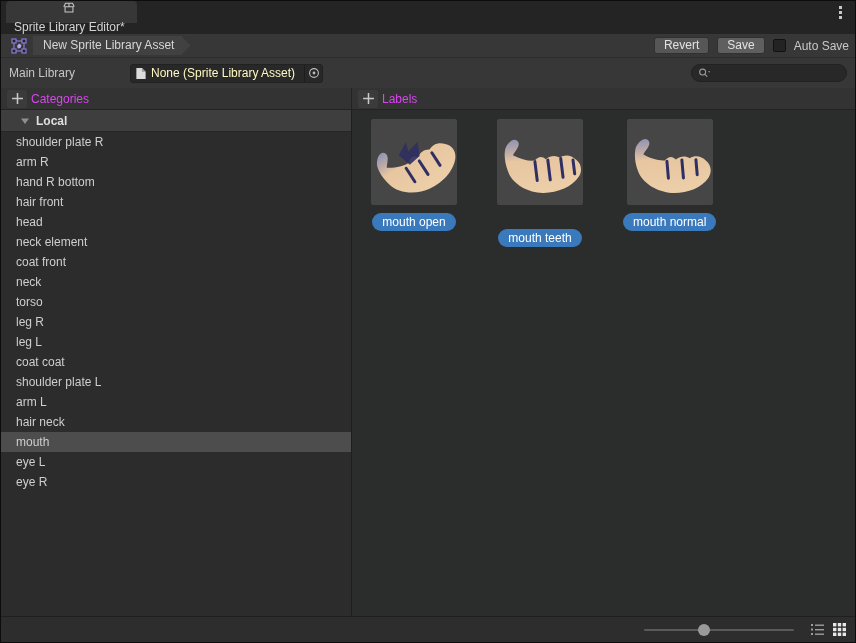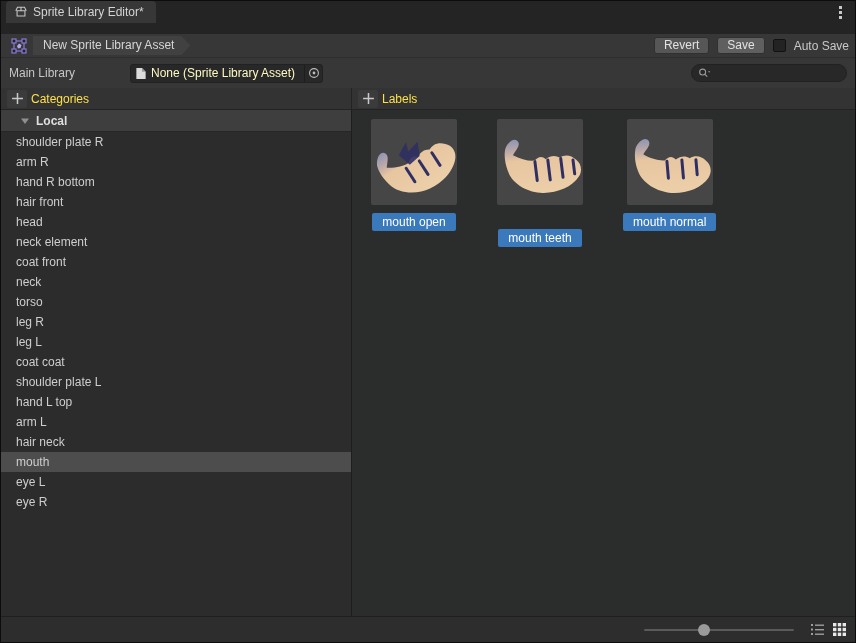--- a/index.html
+++ b/index.html
@@ -5,21 +5,21 @@
   html,body{margin:0;padding:0;background:#111;}
   *{box-sizing:border-box;font-family:"Liberation Sans","DejaVu Sans",sans-serif;}
   .window{
     width:856px;height:643px;display:flex;flex-direction:column;
     background:#242424;border:1px solid #0c0c0c;overflow:hidden;position:relative;
     color:#c8c8c8;font-size:12px;
   }
   
   .tabbar{height:22px;background:#242424;display:flex;align-items:center;flex:0 0 auto;}
   .tab{height:22px;display:flex;align-items:center;gap:5px;padding:0 12px 0 8px;margin-left:5px;
-       background:#373737;border-radius:4px 4px 0 0;color:#d4d4d4;cursor:default;}
+       background:#373737;border-radius:4px 4px 0 0;color:#d4d4d4;cursor:default;flex-direction:column;}
   .tab svg{flex:0 0 auto;}
   .kebab{margin-left:auto;margin-right:8px;width:14px;height:16px;display:flex;flex-direction:column;
          align-items:center;justify-content:center;gap:2px;cursor:pointer;}
   .kebab i{width:3px;height:3px;background:#c8c8c8;display:block;}
   
   .toolbar{height:24px;background:#373737;display:flex;align-items:center;padding:0 6px;flex:0 0 auto;
            border-bottom:1px solid #2e2e2e;margin-top:11px;}
   .crumb-icon{margin:0 2px 0 4px;}
   .crumb{height:19px;line-height:19px;background:#414141;color:#d6d6d6;padding:0 16px 0 10px;margin-left:4px;
          clip-path:polygon(0 0,calc(100% - 9px) 0,100% 50%,calc(100% - 9px) 100%,0 100%);cursor:default;}
@@ -39,33 +39,33 @@
              border-left:1px solid #1e1e1e;cursor:pointer;}
   .searchfield{margin-left:auto;width:156px;height:18px;background:#282828;border:1px solid #212121;border-radius:9px;
                display:flex;align-items:center;padding:0 6px;}
   .searchfield input{flex:1;background:transparent;border:none;outline:none;color:#ccc;font-size:11px;min-width:0;}
   
   .headers{height:22px;background:#333333;display:flex;flex:0 0 auto;border-bottom:1px solid #232323;}
   .hdr-left{width:351px;display:flex;align-items:center;border-right:1px solid #232323;}
   .hdr-right{flex:1;display:flex;align-items:center;}
   .plusbtn{width:20px;height:18px;margin:0 4px 0 6px;background:#3b3b3b;border-radius:2px;
            display:flex;align-items:center;justify-content:center;cursor:pointer;}
-  .hdr-title{color:#fde047;}
+  .hdr-title{color:#d946ef;}
   
   .main{flex:1;display:flex;min-height:0;}
   .left-panel{width:351px;background:#2c2c2c;border-right:1px solid #1e1e1e;overflow:hidden;}
   .local-hdr{height:22px;background:#3e3e3e;border-bottom:1px solid #262626;display:flex;align-items:center;
              padding-left:19px;gap:6px;cursor:pointer;}
   .local-hdr .name{font-weight:bold;color:#dedede;}
   .cat-item{height:20px;line-height:20px;padding-left:15px;color:#cecece;cursor:pointer;white-space:nowrap;}
   .cat-item.selected{background:#4d4d4d;}
   .right-panel{flex:1;background:#2b2c2c;padding:9px 0 0 19px;display:flex;align-items:flex-start;}
   .sprite-cell{display:flex;flex-direction:column;align-items:center;margin-right:40px;}
   .thumb{width:86px;height:86px;background:#464646;border-radius:2px;cursor:pointer;overflow:hidden;}
-  .pill{margin-top:8px;height:18px;line-height:18px;padding:0 10px;border-radius:2px;color:#fff;
+  .pill{margin-top:8px;height:18px;line-height:18px;padding:0 10px;border-radius:9px;color:#fff;
         font-size:12px;cursor:pointer;white-space:nowrap;}
   
   .bottombar{height:26px;background:#2d2d2d;border-top:1px solid #1f1f1f;display:flex;align-items:center;
              justify-content:flex-end;padding-right:7px;flex:0 0 auto;}
   .slider{position:relative;width:150px;height:14px;margin-right:10px;cursor:pointer;}
   .slider .track{position:absolute;left:0;right:0;top:6px;height:2px;background:#5a5a5a;border-radius:1px;}
   .slider .knob{position:absolute;top:1px;width:12px;height:12px;border-radius:50%;background:#9a9a9a;}
   .viewicon{width:17px;height:17px;margin-left:5px;display:flex;align-items:center;justify-content:center;cursor:pointer;}
   .defs-holder{position:absolute;width:0;height:0;overflow:hidden;}
 </style>
@@ -178,21 +178,20 @@
           <div class="cat-item">hair front</div>
           <div class="cat-item">head</div>
           <div class="cat-item">neck element</div>
           <div class="cat-item">coat front</div>
           <div class="cat-item">neck</div>
           <div class="cat-item">torso</div>
           <div class="cat-item">leg R</div>
           <div class="cat-item">leg L</div>
           <div class="cat-item">coat coat</div>
           <div class="cat-item">shoulder plate L</div>
-          <div class="cat-item">hand L top</div>
           <div class="cat-item">arm L</div>
           <div class="cat-item">hair neck</div>
           <div class="cat-item selected">mouth</div>
           <div class="cat-item">eye L</div>
           <div class="cat-item">eye R</div>
         </div>
     </div>
     <div class="right-panel">
       <div id="label-grid" style="display:flex;">
           <div class="sprite-cell">

